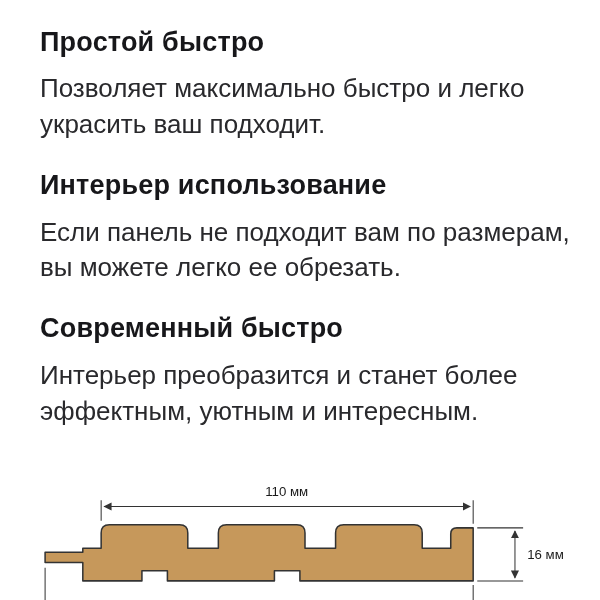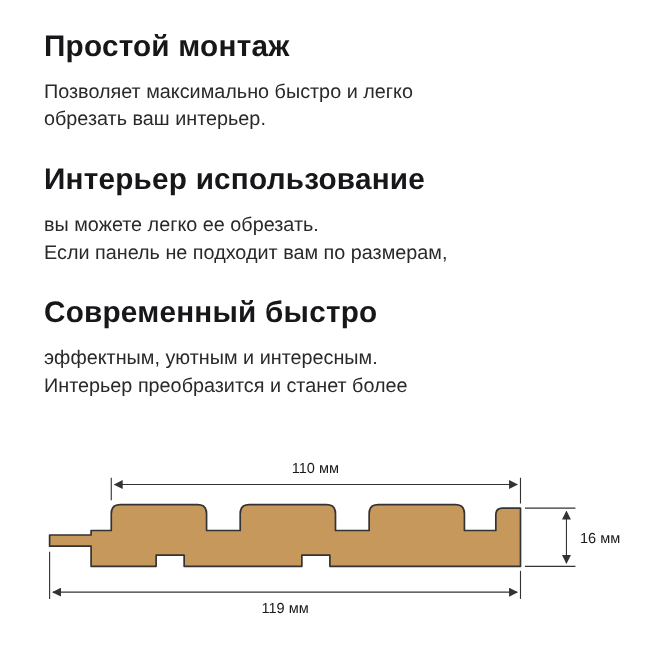--- a/index.html
+++ b/index.html
@@ -23,60 +23,60 @@
     font-weight: 700;
     color: #17171a;
     letter-spacing: 0.2px;
     margin: 0 0 13px 0;
     line-height: 1.2;
   }
   .section-text { margin: 0; }
   .section-text .line {
     display: block;
     white-space: nowrap;
-    font-size: 18px;
+    font-size: 26px;
     color: #29292c;
     line-height: 1.38;
   }
   .diagram {
     margin: 55px 0 0 0px;
   }
   .diagram svg { display: block; margin: 0 auto; }
   .dim-label {
     font-size: 13px;
     fill: #1a1a1a;
     font-family: "Liberation Sans", sans-serif;
   }
 </style>
 </head>
 <body>
 
 <div class="page">
 
   <div class="section">
-    <h2 class="section-title">Простой монтаж</h2>
+    <h2 class="section-title">Простой быстро</h2>
     <p class="section-text">
       <span class="line">Позволяет максимально быстро и легко</span>
-      <span class="line">обрезать ваш интерьер.</span>
+      <span class="line">украсить ваш подходит.</span>
     </p>
   </div>
 
   <div class="section">
     <h2 class="section-title">Интерьер использование</h2>
     <p class="section-text">
+      <span class="line">Если панель не подходит вам по размерам,</span>
       <span class="line">вы можете легко ее обрезать.</span>
-      <span class="line">Если панель не подходит вам по размерам,</span>
     </p>
   </div>
 
   <div class="section">
     <h2 class="section-title">Современный быстро</h2>
     <p class="section-text">
+      <span class="line">Интерьер преобразится и станет более</span>
       <span class="line">эффектным, уютным и интересным.</span>
-      <span class="line">Интерьер преобразится и станет более</span>
     </p>
   </div>
 
   <div class="diagram">
     <svg width="530" height="153" viewBox="0 0 520 150">
       <defs>
         <marker id="arr" viewBox="0 0 10 10" refX="9" refY="5" markerWidth="8" markerHeight="8" orient="auto-start-reverse">
           <path d="M0 0 L10 5 L0 10 Z" fill="#333333"></path>
         </marker>
       </defs>

